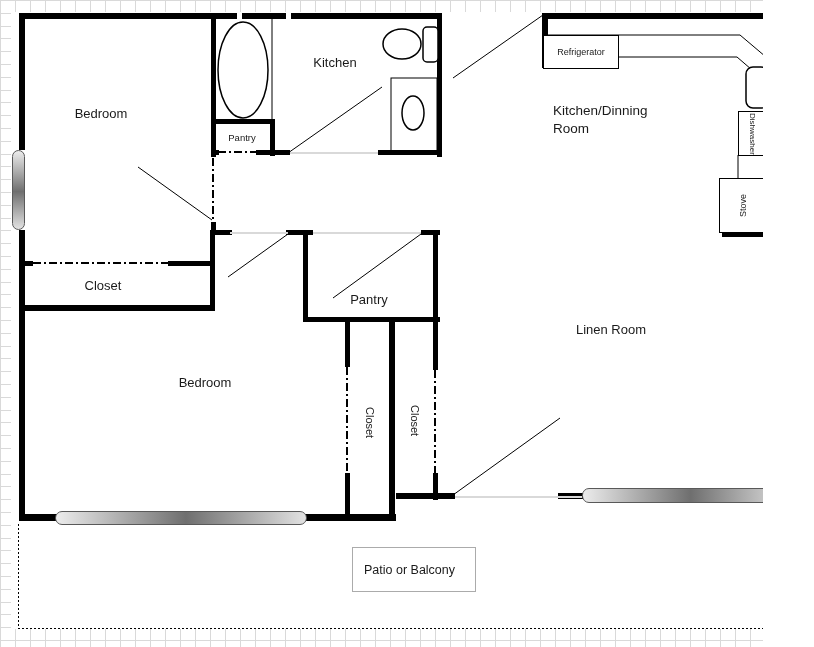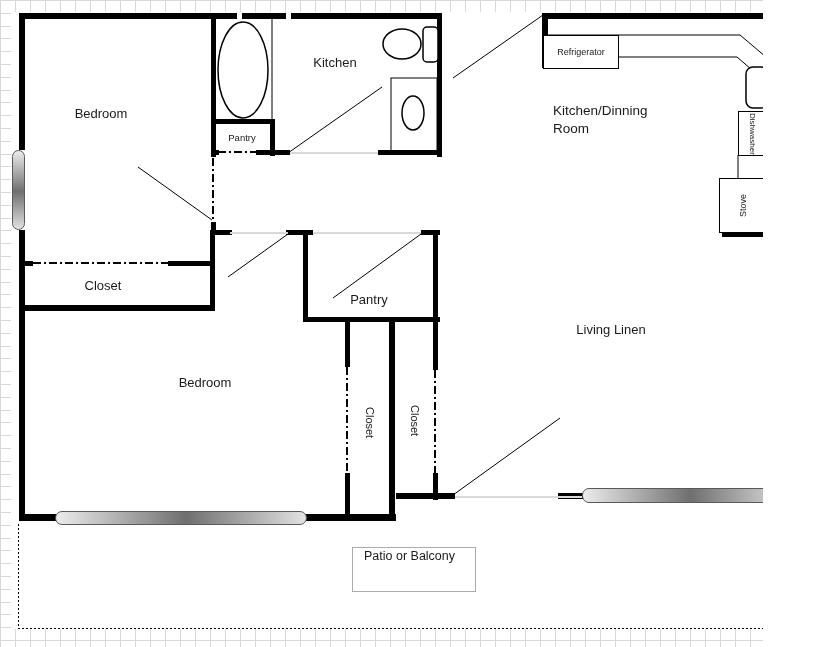--- a/index.html
+++ b/index.html
@@ -28,21 +28,21 @@
   .lbl{position:absolute;font-size:13px;line-height:1.25;color:#1a1a1a;text-align:center;}
   .lbl.left{text-align:left;}
   .sm{font-size:9.5px;}
   .appl{position:absolute;border:1px solid #000;background:#fff;box-sizing:border-box;
         display:flex;align-items:center;justify-content:center;color:#1a1a1a;}
   .vcw{writing-mode:vertical-rl;}
   .vccw{writing-mode:vertical-rl;transform:rotate(180deg);}
   .vlbl{position:absolute;display:flex;align-items:center;justify-content:center;color:#1a1a1a;}
   #patio-box{position:absolute;left:352px;top:547px;width:124px;height:45px;background:#fff;
         border:1px solid #ababab;box-sizing:border-box;font-size:12.5px;color:#1a1a1a;
-        padding:1px 0 0 11px;}
+        padding:15px 0 0 11px;}
   #green-mark{position:absolute;left:810px;top:283px;width:4px;height:19px;background:#1d6f42;}
   svg.ovl{position:absolute;left:0;top:0;}
 </style>
 </head>
 <body>
 
 <div id="stage">
   <div id="canvas"></div>
 
   <div class="w" style="left:19px;top:13px;width:218px;height:6px"></div>
@@ -131,21 +131,21 @@
   <div class="dotv" style="left:18px;top:524px;height:105px"></div>
   <div class="doth" style="left:18px;top:628px;width:780px"></div>
   <div class="dotv" style="left:797px;top:503px;height:126px"></div>
 
   <div class="lbl" style="left:51px;top:106px;width:100px">Bedroom</div>
   <div class="lbl" style="left:292px;top:55px;width:86px">Kitchen</div>
   <div class="lbl left" style="left:553px;top:102px;width:112px;font-size:13.5px;line-height:1.35">Kitchen/Dinning Room</div>
   <div class="lbl" style="left:63px;top:278px;width:80px">Closet</div>
   <div class="lbl" style="left:340px;top:292px;width:58px">Pantry</div>
   <div class="lbl" style="left:155px;top:375px;width:100px">Bedroom</div>
-  <div class="lbl" style="left:561px;top:322px;width:100px">Living Linen</div>
+  <div class="lbl" style="left:561px;top:322px;width:100px">Linen Room</div>
   <div class="lbl sm" style="left:217px;top:132px;width:50px">Pantry</div>
   <div class="vlbl" style="left:361px;top:395px;width:18px;height:55px;font-size:11px">
     <span class="vcw">Closet</span>
   </div>
   <div class="vlbl" style="left:406px;top:393px;width:18px;height:55px;font-size:11px">
     <span class="vcw">Closet</span>
   </div>
 
   <div id="patio-box">
     <span>Patio or Balcony</span>

